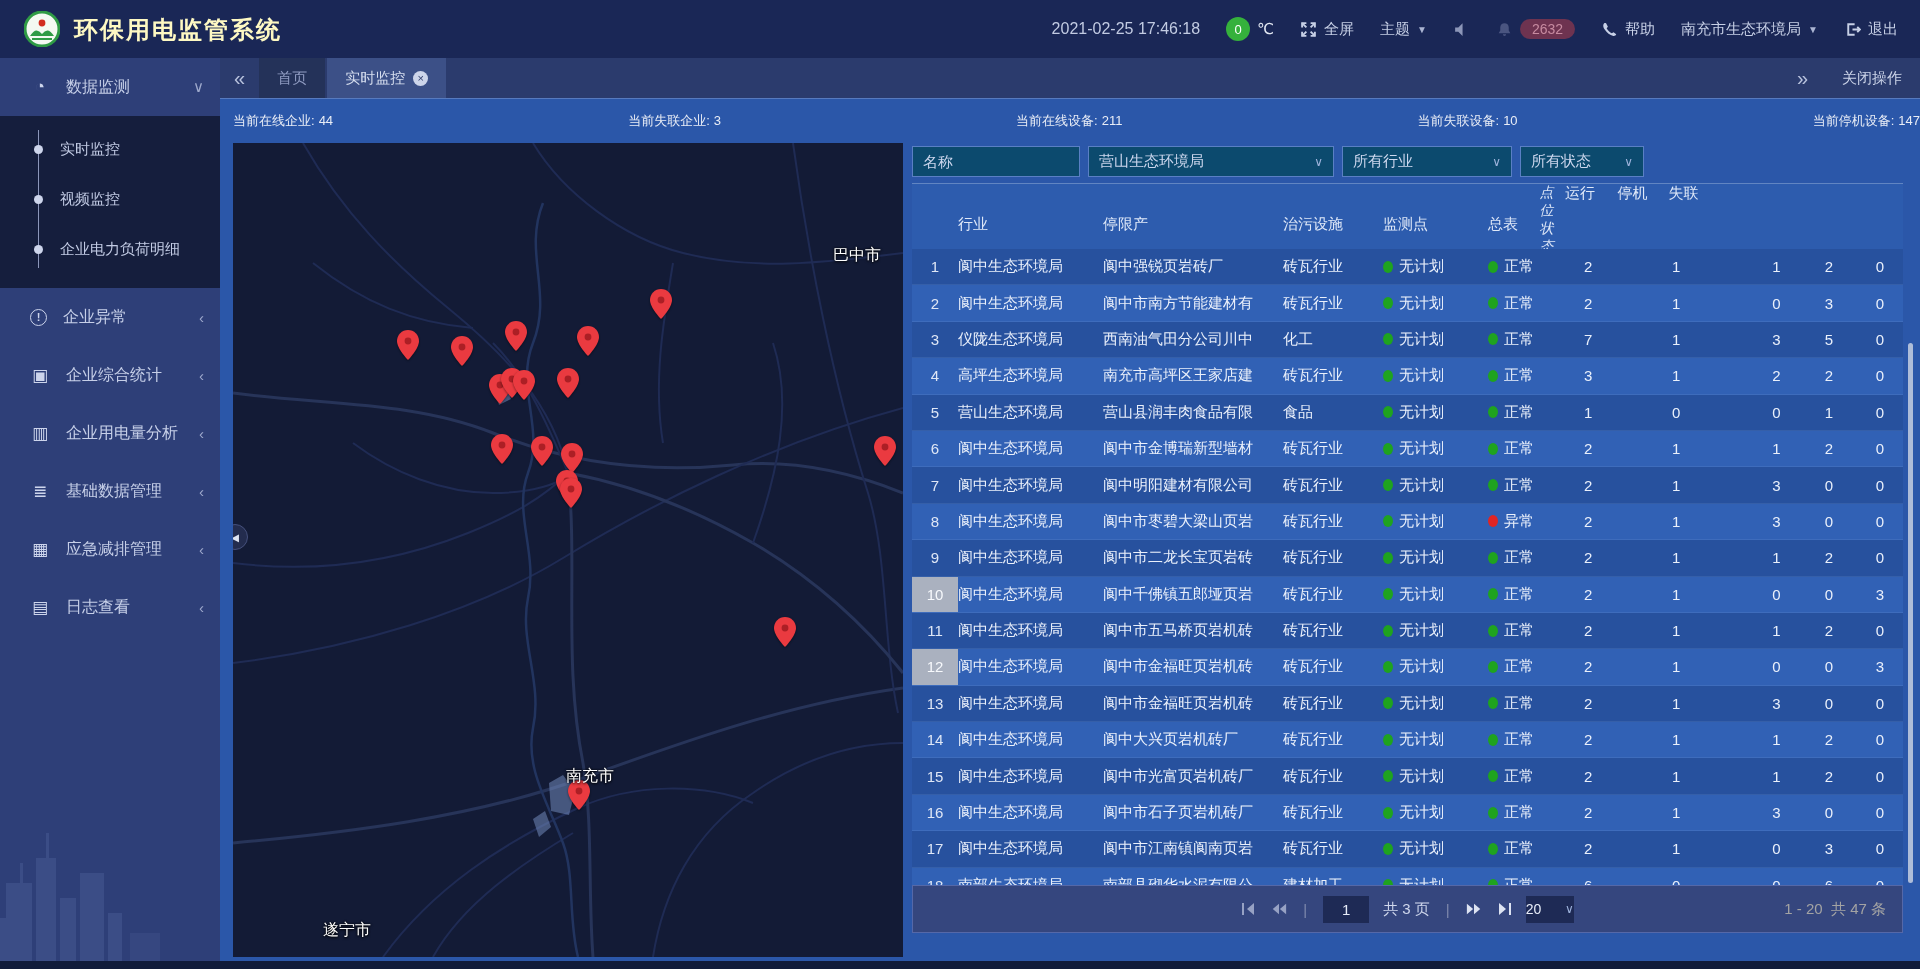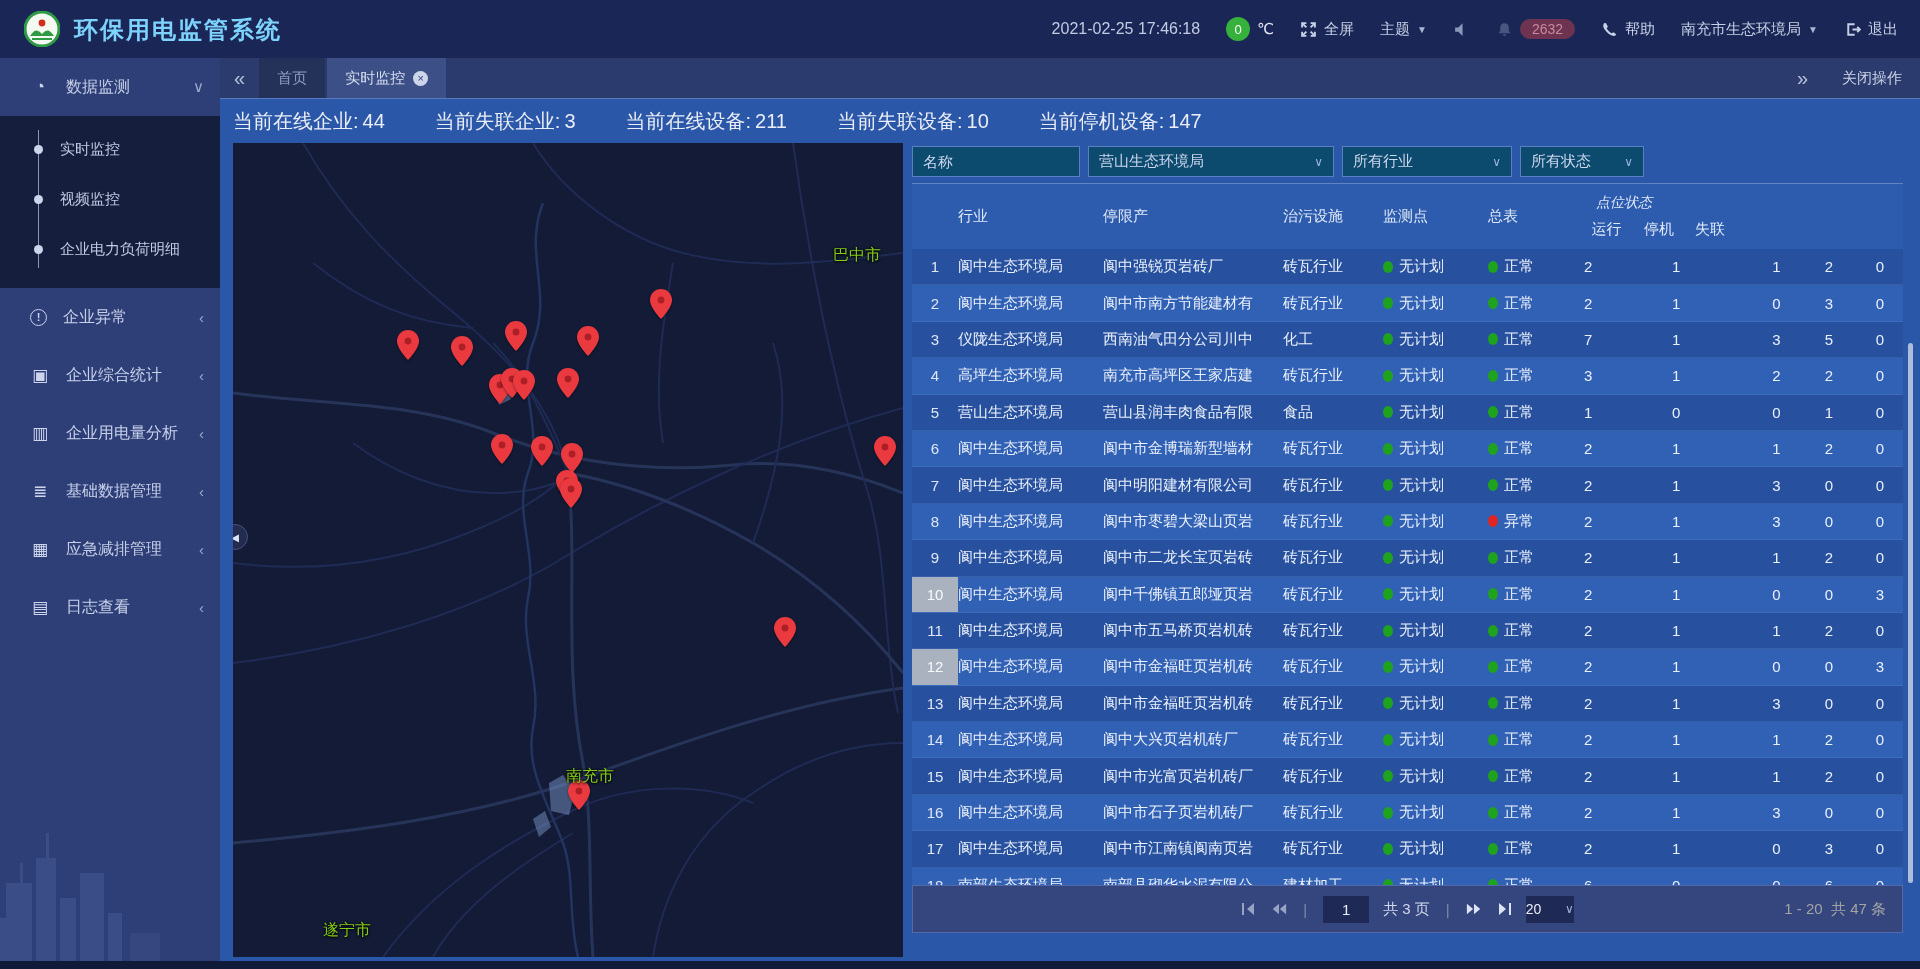--- a/index.html
+++ b/index.html
@@ -2,21 +2,21 @@
 <html><head>
 <meta charset="utf-8">
 <style>
   * { margin:0; padding:0; box-sizing:border-box; }
   html,body { width:1920px; height:969px; overflow:hidden; background:#2b57a9;
     font-family:"Liberation Sans","DejaVu Sans",sans-serif; }
 
   
   .top-header { position:absolute; left:0; top:0; width:1920px; height:58px; background:#1a2756; z-index:30; }
   .logo { position:absolute; left:24px; top:11px; width:36px; height:36px; }
-  .app-title { position:absolute; left:74px; top:14px; color:#7dd3fc; font-size:24px; font-weight:bold; letter-spacing:2px; }
+  .app-title { position:absolute; left:74px; top:14px; color:#fef9c3; font-size:24px; font-weight:bold; letter-spacing:2px; }
   .hdr-right { position:absolute; right:0; top:0; height:58px; display:flex; align-items:center; gap:26px; padding-right:22px; color:#c7d0e6; font-size:15px; }
   .hdr-item { display:flex; align-items:center; gap:7px; white-space:nowrap; }
   .datetime { color:#c2cbe2; font-size:16px; }
   .temp-badge { width:24px; height:24px; border-radius:50%; background:#35b13c; color:#fff; font-size:13px; display:flex; align-items:center; justify-content:center; }
   .temp-unit { color:#e4e9f4; font-size:15px; }
   .caret { font-size:10px; color:#aab4d2; }
   .noti-pill { background:#6e3350; color:#c78ba0; border-radius:11px; padding:2px 12px; font-size:14px; }
   .hicon { width:17px; height:17px; display:inline-block; }
   .hicon svg { width:100%; height:100%; display:block; }
 
@@ -36,44 +36,44 @@
   
   .tabbar { position:absolute; left:220px; top:58px; width:1700px; height:40px; background:#2b3b6d; z-index:10; display:flex; align-items:center; }
   .tab-back { color:#b9c3de; font-size:20px; margin:0 14px 0 14px; cursor:pointer; line-height:1; }
   .tab { height:40px; display:flex; align-items:center; gap:8px; padding:0 18px; font-size:15px; color:#8e9ac0; background:#243259; margin-right:2px; cursor:pointer; }
   .tab.active { background:#3c5087; color:#d6deef; }
   .tab-close { width:15px; height:15px; border-radius:50%; background:#cdd5ea; color:#33416e; font-size:11px; line-height:15px; text-align:center; }
   .tab-right { position:absolute; right:0; top:0; height:40px; display:flex; align-items:center; gap:34px; padding-right:18px; color:#cbd3e8; font-size:15px; }
   .tab-fwd { font-size:20px; color:#b9c3de; cursor:pointer; line-height:1; }
 
   
-  .stats-bar { position:absolute; left:220px; top:98px; width:1700px; height:45px; border-top:1px solid rgba(170,190,230,.35); display:flex; align-items:center; gap:50px; padding-left:13px; color:#e9edf6; font-size:20px; z-index:5; }
+  .stats-bar { position:absolute; left:220px; top:98px; width:1700px; height:45px; border-top:1px solid rgba(170,190,230,.35); display:flex; align-items:center; gap:50px; padding-left:13px; color:#e9edf6; font-size:13px; z-index:5;justify-content:space-between; }
   .stat b { font-weight:normal; margin-left:4px; }
 
   
   .map-panel { position:absolute; left:233px; top:143px; width:670px; height:814px; background:#131b36; overflow:hidden; }
   .rd { fill:none; stroke:#1f2b54; stroke-width:2; }
   .rd2 { fill:none; stroke:#273459; stroke-width:3; }
   .river { fill:none; stroke:#22345f; stroke-width:2.5; }
-  .city-label { position:absolute; color:#84cc16; font-size:16px; text-shadow:0 1px 3px #000, 0 0 2px #000; transform:translate(-50%,-50%); white-space:nowrap; }
+  .city-label { position:absolute; color:#ffffff; font-size:16px; text-shadow:0 1px 3px #000, 0 0 2px #000; transform:translate(-50%,-50%); white-space:nowrap; }
   .pin { position:absolute; width:22px; height:30px; cursor:pointer; }
   .pin svg { width:22px; height:30px; display:block; filter:drop-shadow(0 1px 1px rgba(0,0,0,.45)); }
   .collapse-btn { position:absolute; left:-11px; top:381px; width:26px; height:26px; border-radius:50%; background:#232c4e; border:1px solid #45507c; color:#dfe5f2; font-size:10px; display:flex; align-items:center; justify-content:center; cursor:pointer; z-index:6; }
 
   
   .right-panel { position:absolute; left:912px; top:143px; width:991px; height:814px; }
   .filters { position:absolute; left:0; top:3px; height:31px; display:flex; gap:8px; }
   .fbox { height:31px; background:#0c4a6e; border:1px solid #5a7fc4; color:#cdd7ee; font-size:15px; display:flex; align-items:center; justify-content:space-between; padding:0 10px; }
   .fbox input { background:transparent; border:none; outline:none; color:#cdd7ee; font-size:15px; width:100%; font-family:inherit; }
   .fbox input::placeholder { color:#cdd7ee; }
   .fchev { color:#9fb4dd; font-size:12px; margin-left:8px; }
 
   .thead { position:absolute; left:0; top:40px; width:991px; height:66px; background:#2d5cae; border-top:1px solid rgba(255,255,255,.25); color:#dfe8f8; font-size:15px; display:grid; grid-template-columns:46px 145px 180px 100px 105px 92px 88px 80px 155px; }
   .th { display:flex; align-items:center; }
-  .th.cgrp { flex-direction:column; justify-content:center; align-items:stretch; }
+  .th.cgrp { flex-direction:row; justify-content:center; align-items:stretch; }
   .grp-label { text-align:center; font-style:italic; font-size:14px; margin-bottom:8px; }
   .grp-cols { display:grid; grid-template-columns:53px 52px 50px; }
   .grp-cols span { text-align:center; }
 
   .rows { position:absolute; left:0; top:106px; width:991px; height:636px; overflow:hidden; }
   .trow { display:grid; grid-template-columns:46px 145px 180px 100px 105px 92px 88px 80px 53px 52px 50px; height:36.4px; color:#eaf0fb; font-size:15px; background:#27519e; cursor:pointer; border-bottom:1px solid rgba(120,160,220,.18); }
   .trow:nth-child(even) { background:#3161b5; }
   .td { display:flex; align-items:center; overflow:hidden; white-space:nowrap; }
   .td.idx { justify-content:center; color:#dfe7f6; }
   .td.idx.gray { background:#aab1bf; color:#f7f9fc; }

